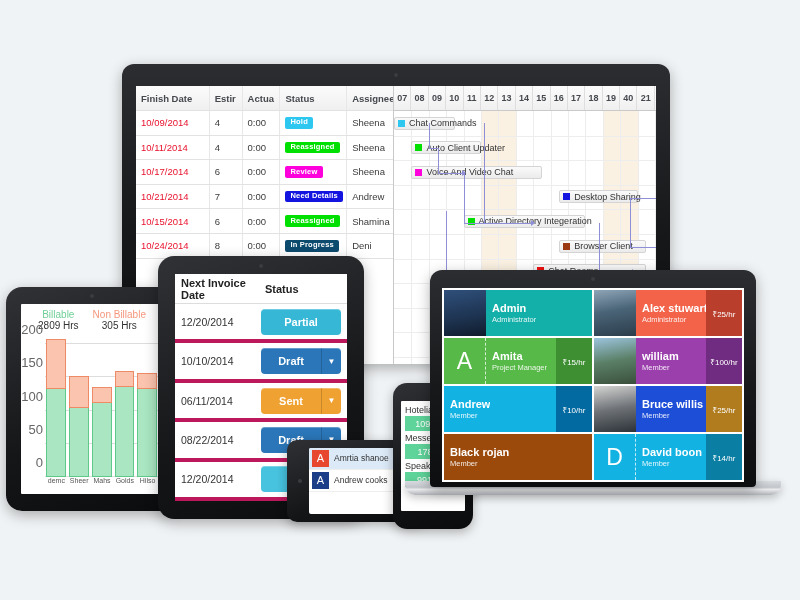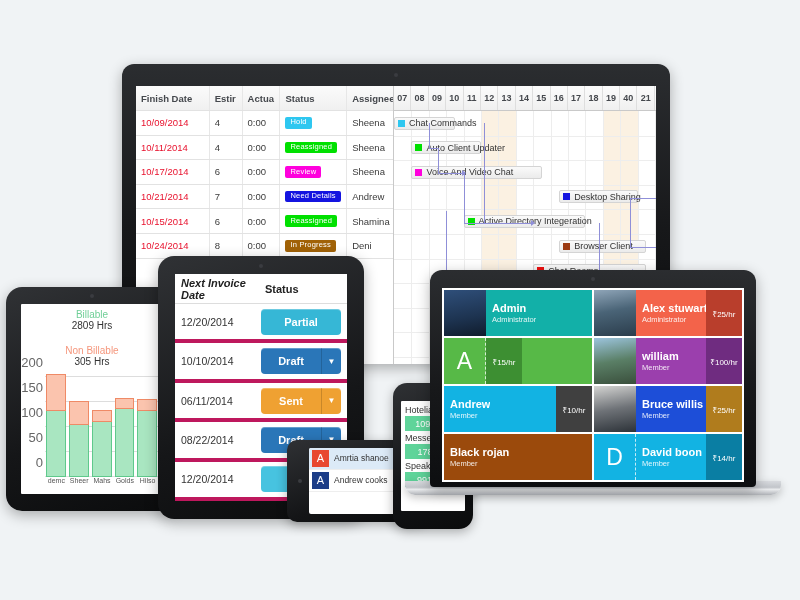--- a/index.html
+++ b/index.html
@@ -41,21 +41,21 @@
   .ghead { background:linear-gradient(180deg,#fbfbfb,#f0f0f0); font-weight:bold; color:#45484d; height:25px;}
   .gcell { padding: 0 5px; overflow:hidden; white-space:nowrap; border-right:1px solid #e7e7e7; height:100%; display:flex; align-items:center;}
   .c-date { width: 74px; color:#e8112d; }
   .ghead .c-date { color:#45484d; }
   .c-est  { width: 33px; }
   .c-act  { width: 38px; }
   .c-stat { width: 67px; }
   .c-asg  { width: 46px; border-right:none; }
   .badge {
     display:inline-block; padding:1.5px 5px; border-radius:2px;
-    font-size:7.5px; font-weight:normal; color:#fff; letter-spacing:.2px;
+    font-size:7.5px; font-weight:bold; color:#fff; letter-spacing:.2px;
     line-height:1.15;
   }
 
   .gchart { flex:1; position:relative; background:#fff; }
   .ghdr-days { display:flex; height:25px; background:linear-gradient(180deg,#fbfbfb,#f0f0f0);
                border-bottom:1px solid #c9c9c9; }
   .day { flex:0 0 17.4px; text-align:center; line-height:25px; font-weight:bold;
          color:#45484d; border-right:1px solid #dedede; font-size:9px; }
   .gridwrap { position:absolute; left:0; right:0; top:25px; bottom:0; }
   .vline { position:absolute; top:0; bottom:0; width:1px; background:#ededed; }
@@ -66,21 +66,21 @@
           border-radius:2px; padding:0 3px; white-space:nowrap; font-size:9px; color:#333;}
   .task .sq { width:7px; height:7px; margin-right:4px; flex:0 0 7px; }
   .link { position:absolute; border-color:#8f8fd8; border-style:solid; border-width:0; }
   .arrow { position:absolute; width:0;height:0; border-top:3px solid transparent;
            border-bottom:3px solid transparent; border-left:4px solid #8f8fd8; }
 
   
   #tablet-chart { left: 6px; top: 287px; width: 172px; height: 224px; }
   #tablet-chart .screen { left: 15px; top: 17px; right: 15px; bottom: 17px; border-radius:1px;}
   #chart-app { width:100%; height:100%; padding:5px 4px 3px 4px; display:flex; flex-direction:column;}
-  .legend { display:flex; justify-content:center; gap:14px; text-align:center;flex-direction:column; }
+  .legend { display:flex; justify-content:center; gap:14px; text-align:center; }
   .lg-title { font-size:10px; }
   .lg-val { font-size:10px; color:#333; }
   .lg-bill { color:#6fcf97; }
   .lg-non  { color:#f5977d; }
   .plot { flex:1; position:relative; margin-top:3px; }
   .yax { position:absolute; left:0; top:0; bottom:14px; width:20px; }
   .ytick { position:absolute; right:2px; transform:translateY(-50%); font-size:13px; color:#666; }
   .pbox { position:absolute; left:20px; right:0; top:0; bottom:14px; }
   .pgrid { position:absolute; left:0; right:0; height:1px; background:#ddd; }
   .bar { position:absolute; bottom:0; display:flex; flex-direction:column; justify-content:flex-end; }
@@ -88,21 +88,21 @@
   .seg-bill{ background:#a9e6c1; border:1px solid #5fc98c; border-top:none;}
   .xax { position:absolute; left:20px; right:0; bottom:0; height:14px; display:flex; }
   .xlbl { flex:1; text-align:center; font-size:7px; color:#555; overflow:hidden; white-space:nowrap;}
 
   
   #tablet-invoice { left: 158px; top: 256px; width: 206px; height: 263px; }
   #tablet-invoice .screen { left: 17px; top: 18px; right: 17px; bottom: 18px; }
   #inv-app { width:100%; height:100%; display:flex; flex-direction:column; }
   .inv-head { display:flex; align-items:center; height:30px; border-bottom:1px solid #ddd;
               font-weight:bold; font-size:11px; color:#222; padding:0 6px; }
-  .inv-head .h-date { flex:1;font-style:italic; }
+  .inv-head .h-date { flex:1; }
   .inv-head .h-stat { width:76px; }
   .inv-row { display:flex; align-items:center; flex:1; border-bottom:4px solid #be185d; padding:0 6px; }
   .inv-date { flex:1; font-size:10.5px; color:#333; }
   .inv-btn { width:80px; height:26px; border-radius:4px; display:flex; color:#fff;
              font-size:11px; font-weight:bold; box-shadow:inset 0 1px 0 rgba(255,255,255,.28);}
   .inv-btn .t { flex:1; display:flex; align-items:center; justify-content:center; }
   .inv-btn .caret { width:20px; display:flex; align-items:center; justify-content:center;
                     border-left:1px solid rgba(0,0,0,.16); font-size:8px; }
 
   
@@ -206,21 +206,21 @@
                 <div class="gcell c-stat">
                   <span class="badge" style="background:#00e000">Reassigned</span>
                 </div>
                 <div class="gcell c-asg">Shamina</div>
               </div>
               <div class="grow">
                 <div class="gcell c-date">10/24/2014</div>
                 <div class="gcell c-est">8</div>
                 <div class="gcell c-act">0:00</div>
                 <div class="gcell c-stat">
-                  <span class="badge" style="background:#a16207">In Progress</span>
+                  <span class="badge" style="background:#0c4a6e">In Progress</span>
                 </div>
                 <div class="gcell c-asg">Deni</div>
               </div>
             </div>
         </div>
         <div class="gchart">
           <div class="ghdr-days" id="gantt-days">
               <div class="day">07</div>
               <div class="day">08</div>
               <div class="day">09</div>
@@ -497,40 +497,46 @@
             <div class="tc-body">
               <div class="tc-txt">
                 <div class="tc-name">Alex stuwart</div>
                 <div class="tc-role">Administrator</div>
               </div>
             </div>
             <div class="tc-rate" style="background:#b93e2c">₹25/hr</div>
           </div>
           <div class="tcard" style="background: rgb(87, 185, 71);">
             <div class="tc-initial">A</div>
+            <div class="tc-body">
+              <div class="tc-txt">
+                <div class="tc-name">Amita</div>
+                <div class="tc-role">Project Manager</div>
+              </div>
+            </div>
             <div class="tc-rate" style="background:#3d8f32">₹15/hr</div>
           </div>
           <div class="tcard" style="background: rgb(155, 63, 173);">
             <div class="tc-photo" style="background:linear-gradient(170deg,#9cc4dd 0%,#5a7f66 50%,#3a4f3c 100%);"></div>
             <div class="tc-body">
               <div class="tc-txt">
                 <div class="tc-name">william</div>
                 <div class="tc-role">Member</div>
               </div>
             </div>
             <div class="tc-rate" style="background:#6f2c80">₹100/hr</div>
           </div>
           <div class="tcard" style="background: rgb(18, 179, 227);">
             <div class="tc-body">
               <div class="tc-txt">
                 <div class="tc-name">Andrew</div>
                 <div class="tc-role">Member</div>
               </div>
             </div>
-            <div class="tc-rate" style="background:#404040">₹10/hr</div>
+            <div class="tc-rate" style="background:#0369a1">₹10/hr</div>
           </div>
           <div class="tcard" style="background: #1d4ed8;">
             <div class="tc-photo" style="background:linear-gradient(170deg,#d4d4d2 0%,#6e7277 50%,#2c3238 100%);"></div>
             <div class="tc-body">
               <div class="tc-txt">
                 <div class="tc-name">Bruce willis</div>
                 <div class="tc-role">Member</div>
               </div>
             </div>
             <div class="tc-rate" style="background:#b07c1d">₹25/hr</div>

